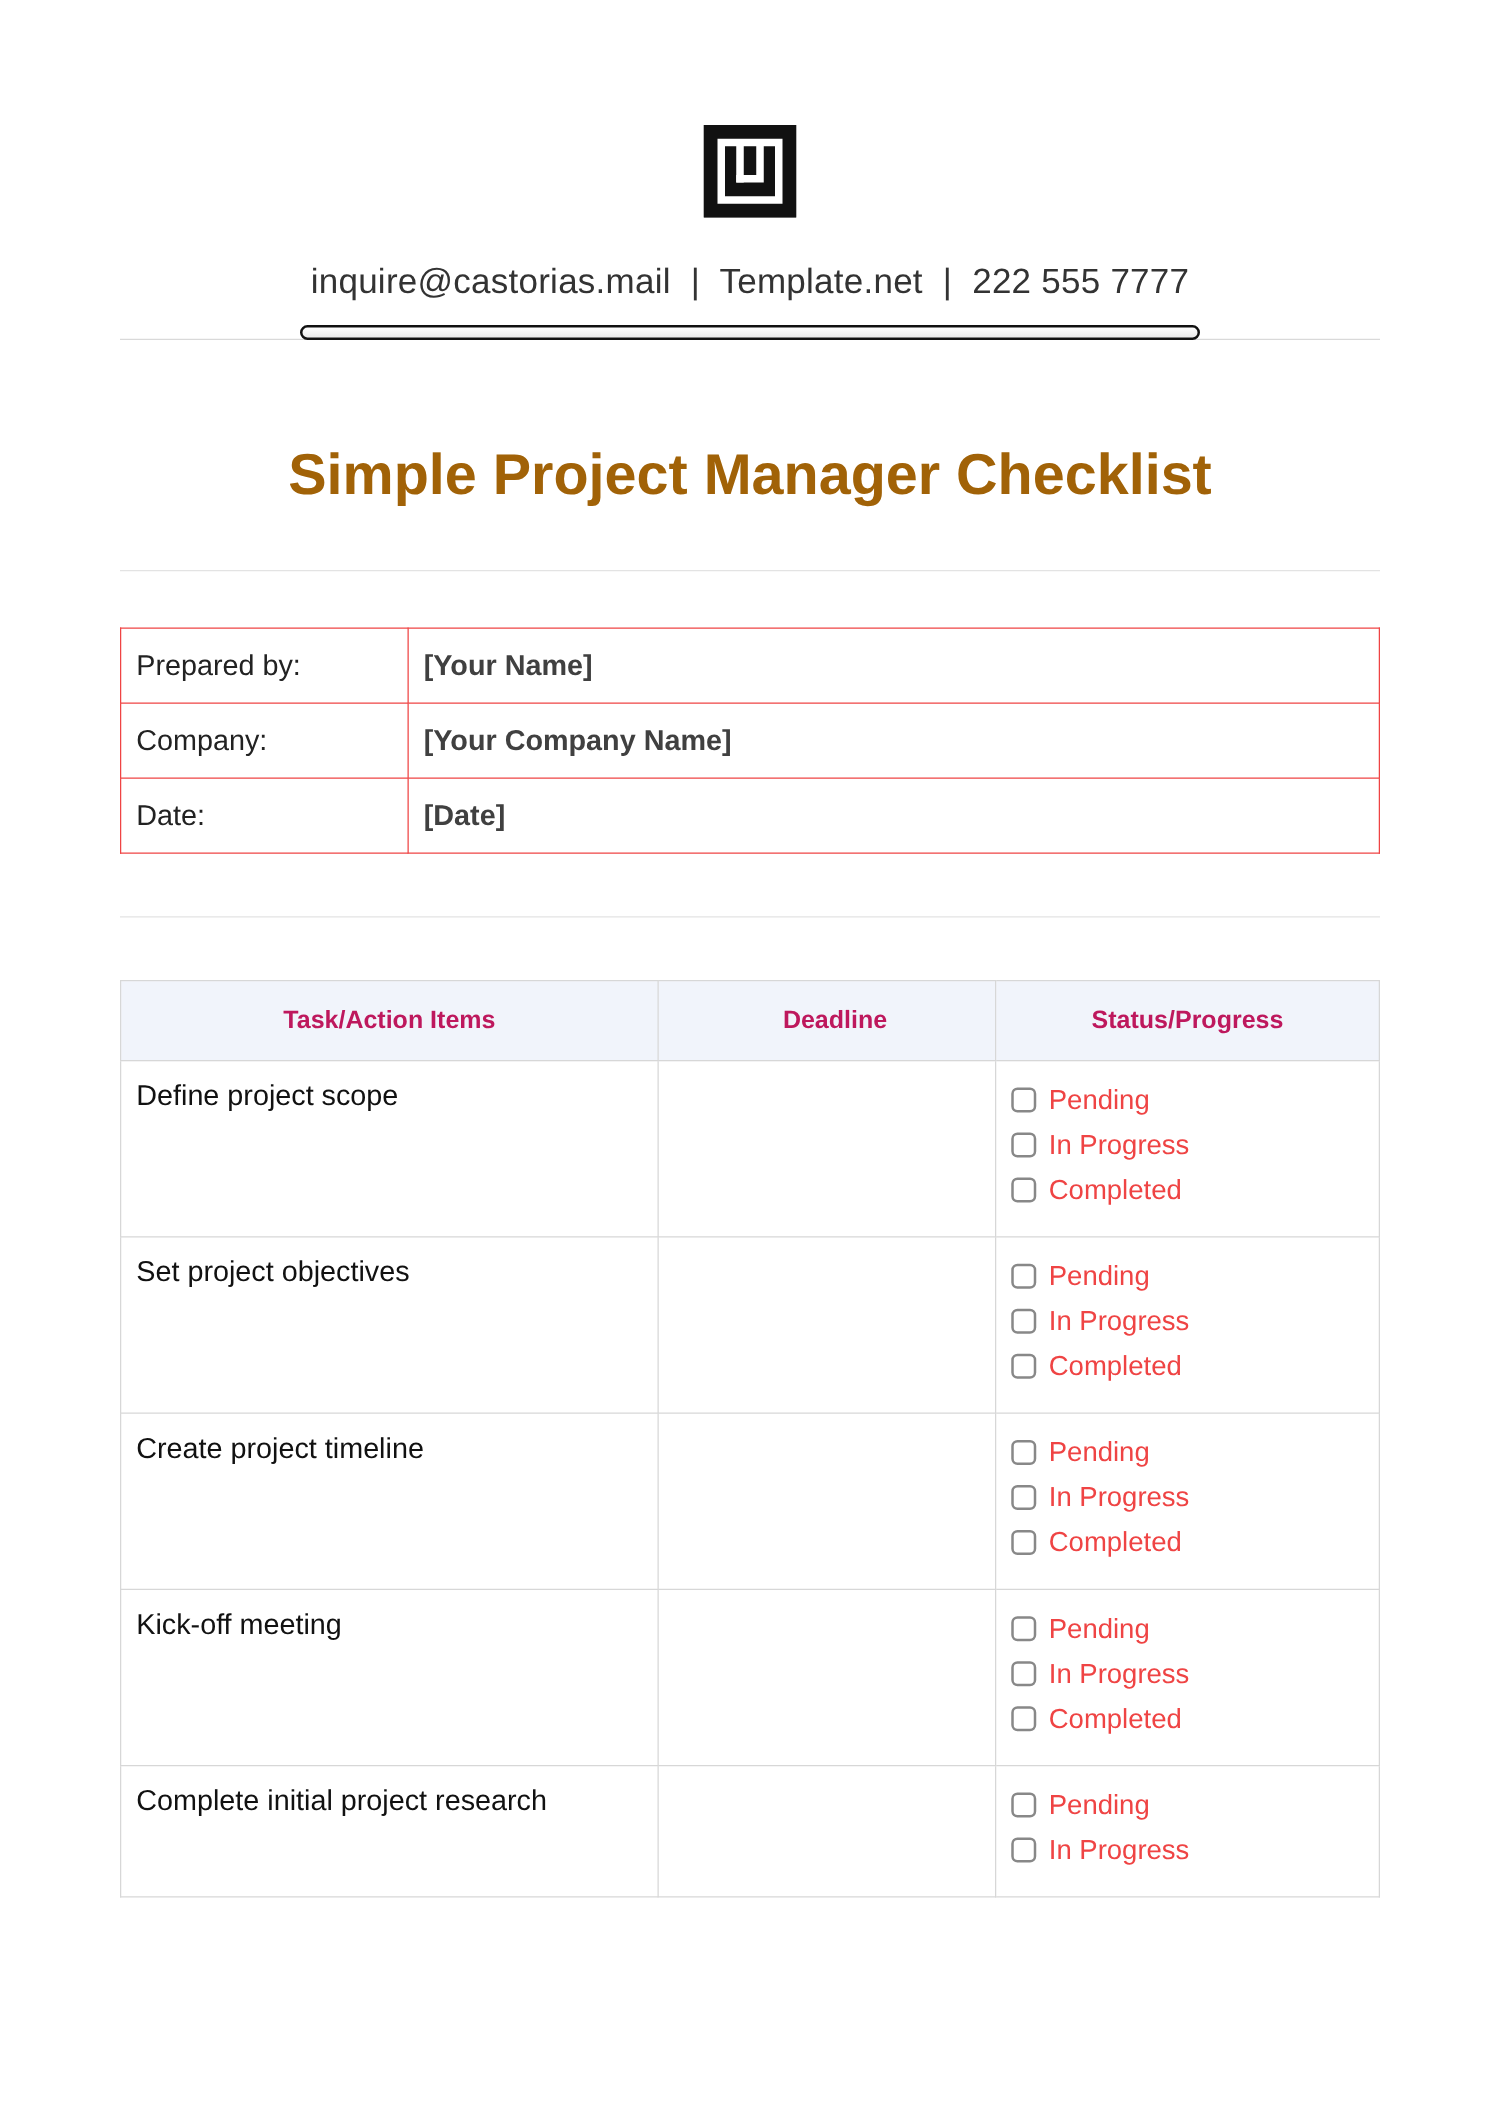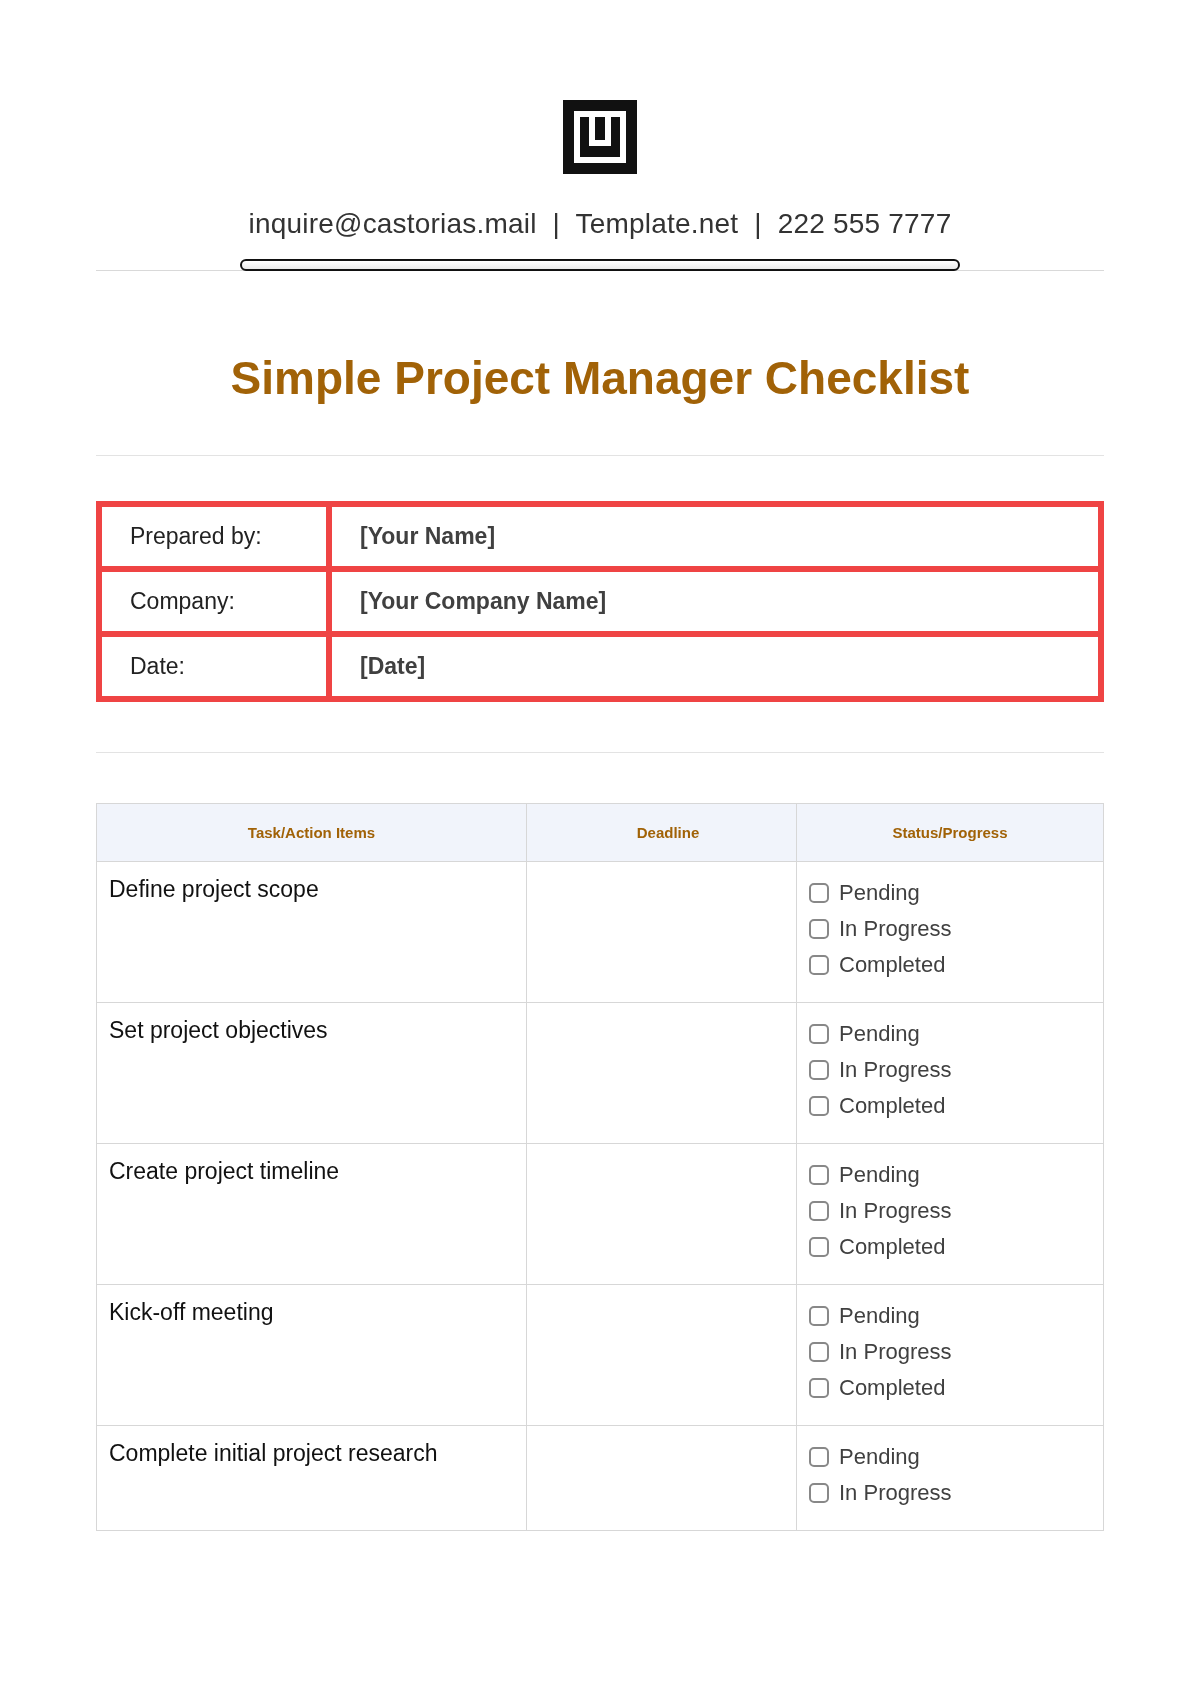--- a/index.html
+++ b/index.html
@@ -73,22 +73,22 @@
     margin: 0 0 45px 0;
   }
   
   .info-table {
     width: 100%;
     border-collapse: collapse;
     border: 1px solid #d7d7d7;
     margin-bottom: 50px;
   }
   .info-table td {
-    border: 6px solid #ef4444;
-    padding: 16px 28px;
+    border: 1px solid #ef4444;
+    padding: 16px 12px;
     font-size: 23px;
     vertical-align: middle;
   }
   .info-table td.label {
     width: 230px;
     font-weight: 400;
     color: #222;
   }
   .info-table td.value {
     font-weight: 700;
@@ -101,23 +101,23 @@
     margin: 0 0 50px 0;
   }
   .check-table {
     width: 100%;
     border-collapse: collapse;
     border: 1px solid #d7d7d7;
     table-layout: fixed;
   }
   .check-table th {
     background: #f1f4fb;
-    font-size: 15px;
+    font-size: 20px;
     font-weight: 600;
-    color: #a16207;
+    color: #be185d;
     padding: 20px 10px;
     border: 1px solid #d7d7d7;
     text-align: center;
   }
   .check-table th.col-task { width: 430px; }
   .check-table th.col-deadline { width: 270px; padding-left: 23px; }
   .check-table th.col-status { }
   .check-table td {
     border: 1px solid #d7d7d7;
     padding: 14px 12px;
@@ -126,21 +126,21 @@
     color: #111;
   }
   .status-cell { padding-left: 10px; }
   .status-list { list-style: none; }
   .status-list li {
     display: flex;
     align-items: center;
     gap: 10px;
     margin: 4px 0 10px 0;
     font-size: 22px;
-    color: #404040;
+    color: #ef4444;
   }
   .cb {
     width: 20px;
     height: 20px;
     border: 2px solid #888;
     border-radius: 5px;
     display: inline-block;
     flex: 0 0 auto;
     background: #fff;
   }

